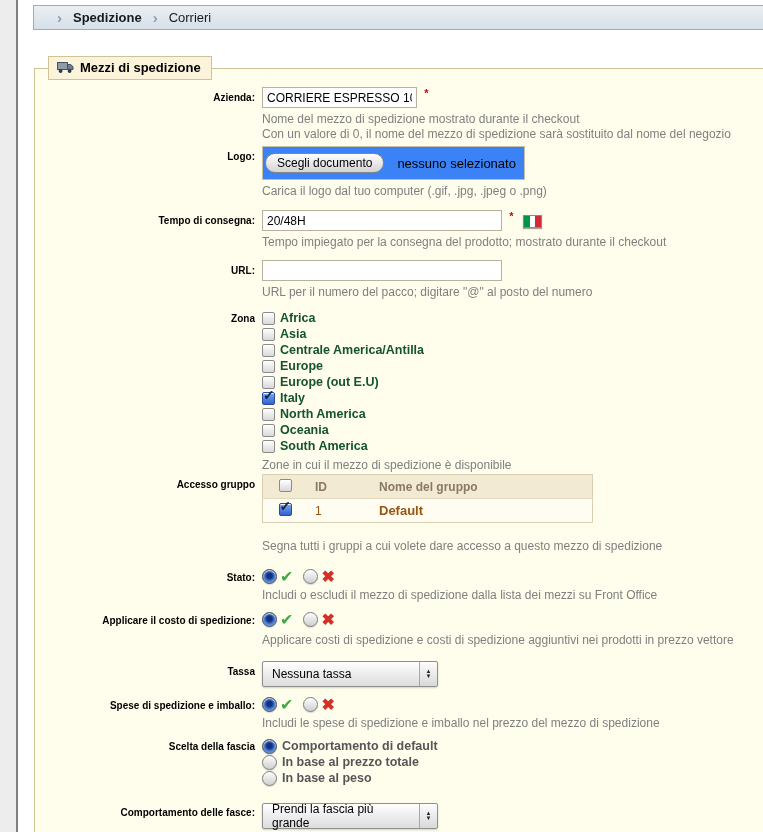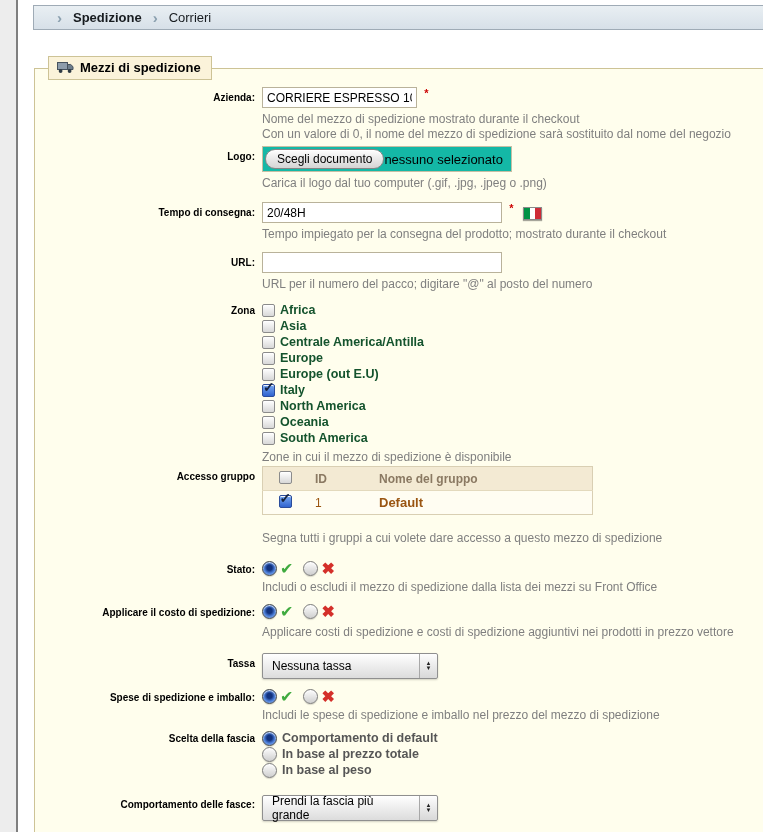--- a/index.html
+++ b/index.html
@@ -69,23 +69,23 @@
   .flag {
     display: inline-flex; width: 17px; height: 11px;
     border: 1px solid #8a8a8a; box-shadow: 0 1px 1px rgba(0,0,0,.35);
     vertical-align: middle; margin-left: 6px;
   }
   .flag i { flex: 1; }
   .flag .g { background: #009246; } .flag .w { background: #fff; } .flag .r { background: #ce2b37; }
 
   
   .filebox {
-    display: inline-flex; align-items: center; gap: 0;
-    border: 1px solid #c6bfa4; background: #14b8a6;
-    height: 26px; padding: 0 8px 0 2px; box-sizing: border-box;
+    display: inline-flex; align-items: center; gap: 13px;
+    border: 1px solid #c6bfa4; background: #3b82f6;
+    height: 34px; padding: 0 8px 0 2px; box-sizing: border-box;
   }
   .pillbtn {
     border: 1px solid #868686; border-radius: 11px;
     background: linear-gradient(#fefefe, #d4d4d4);
     padding: 2px 11px; font-size: 12px; color: #000;
     font-family: "Liberation Sans", sans-serif;
     box-shadow: inset 0 1px 0 #fff;
   }
   .filestatus { font-size: 13px; color: #000; }
 

